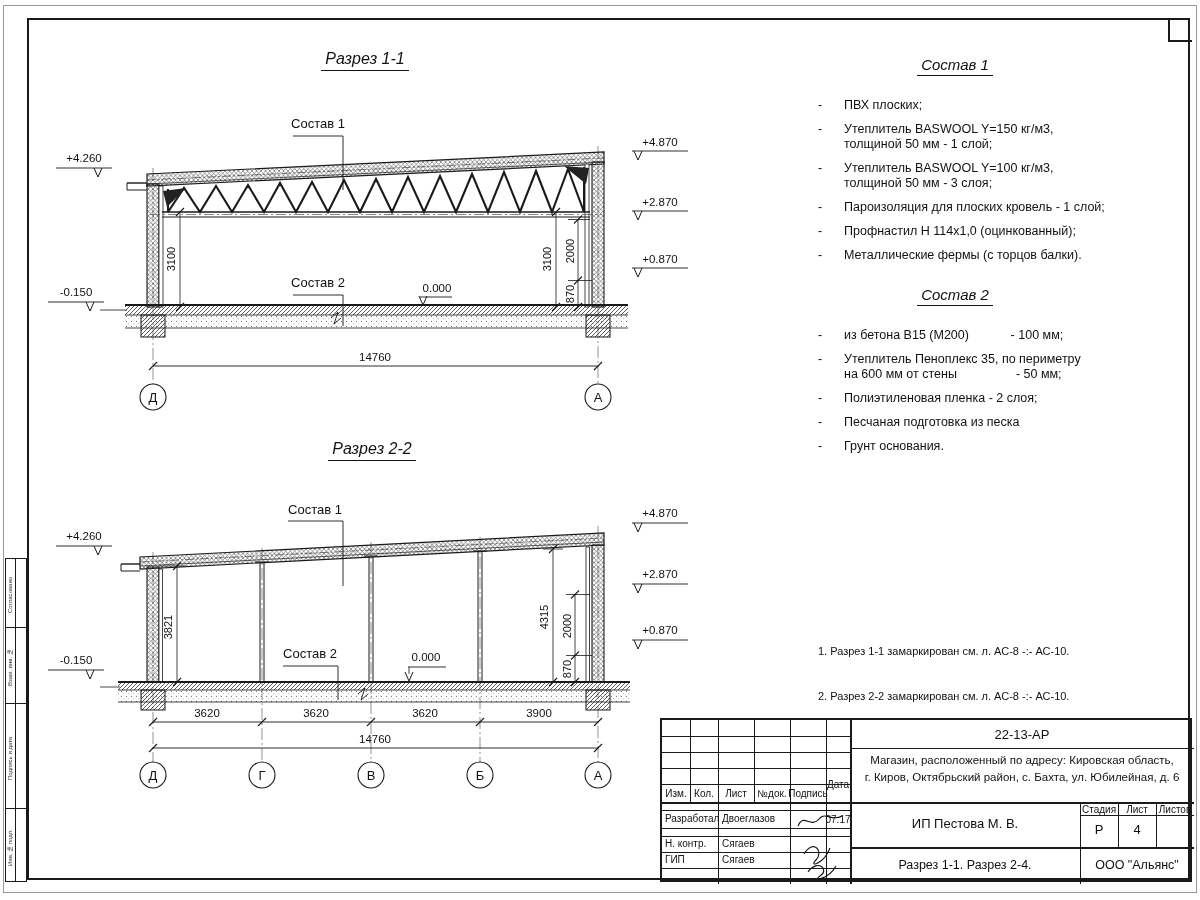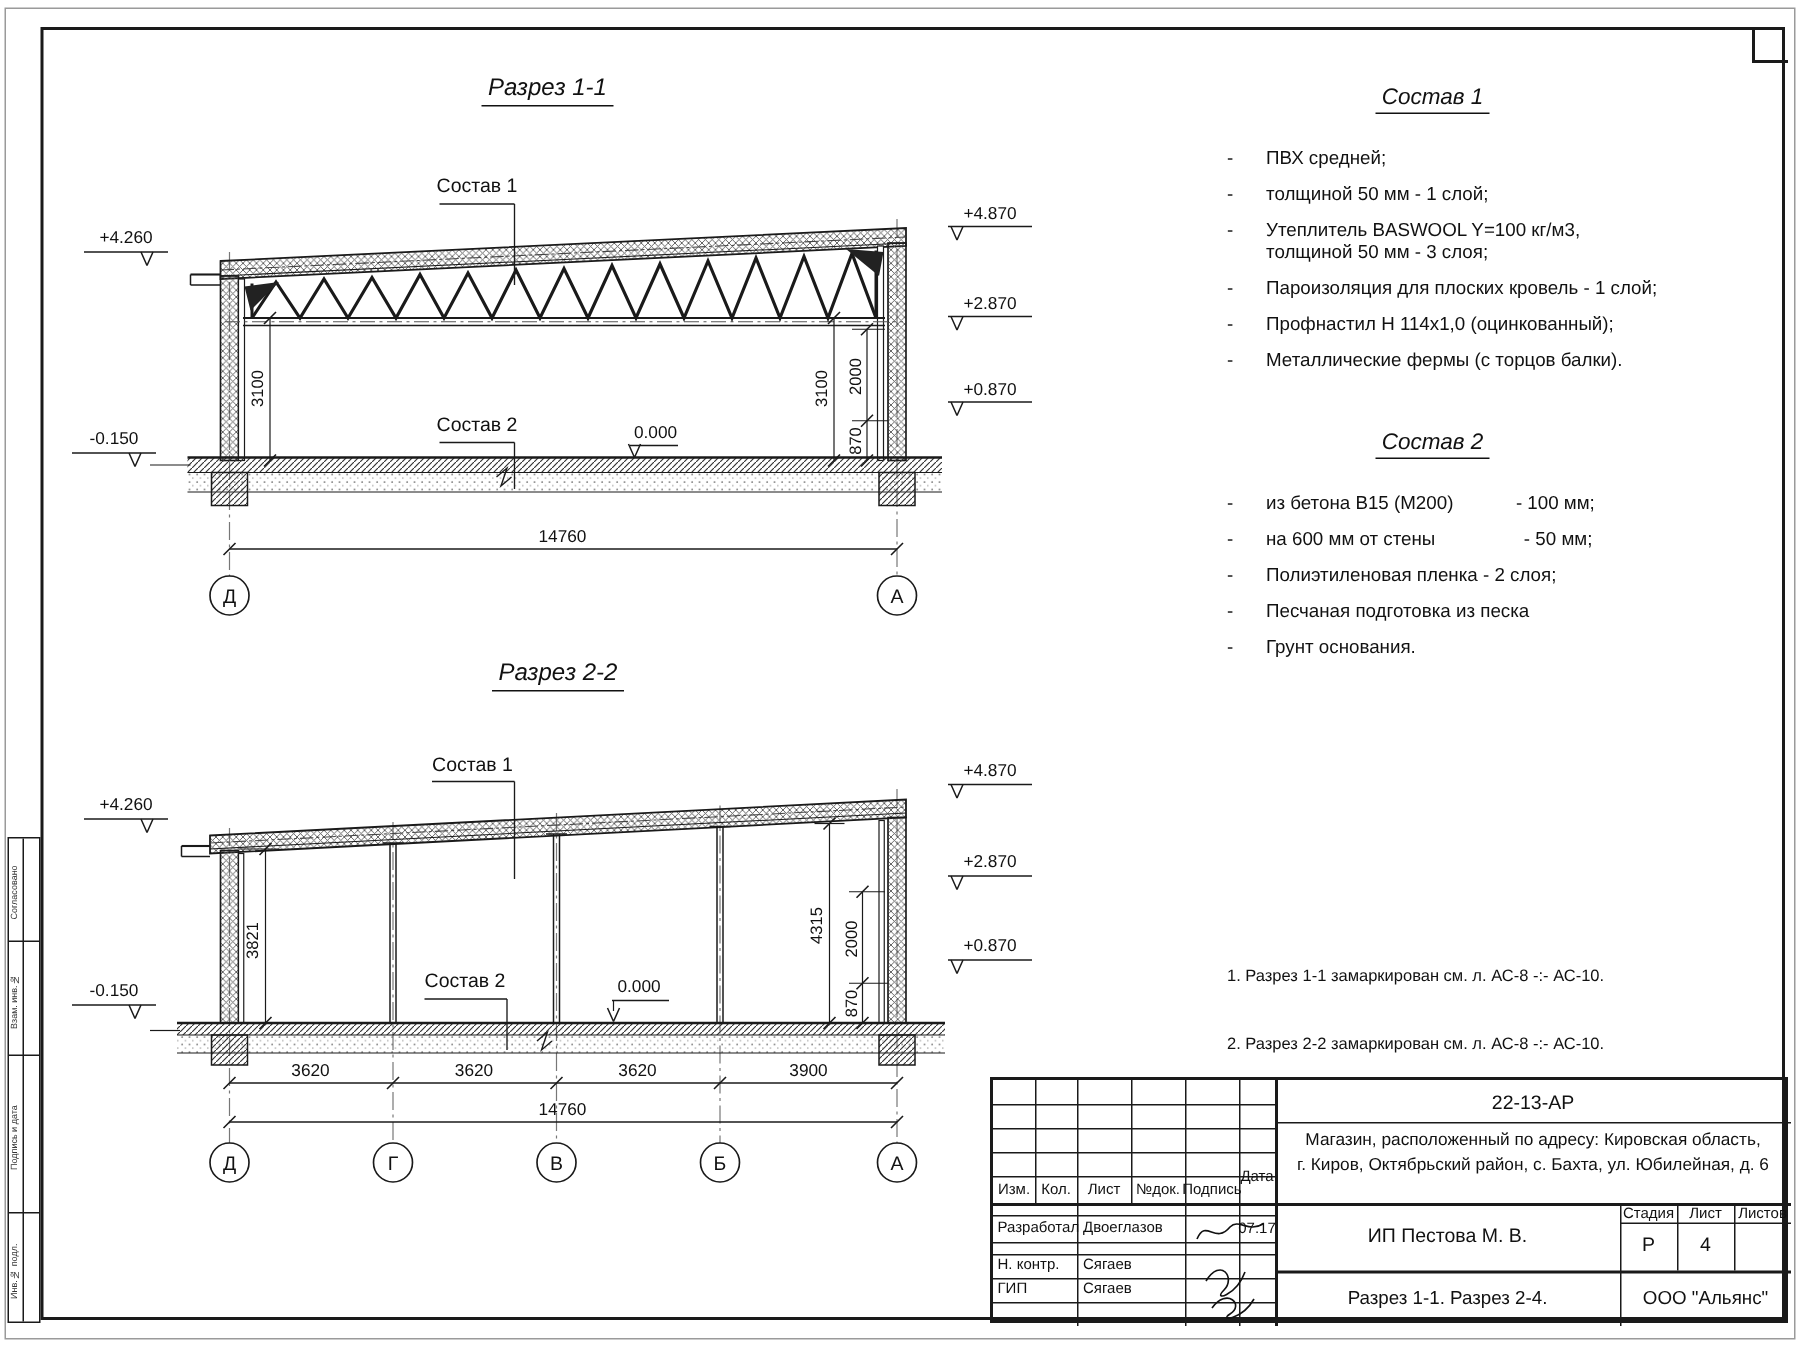--- a/index.html
+++ b/index.html
@@ -54,31 +54,31 @@
         <span class="rot">Инв. № подл.</span>
       </div>
   </div>
 
   <div class="dtitle" style="left:305px;top:50px;width:120px"><span>Разрез 1-1</span></div>
   <div class="dtitle" style="left:312px;top:440px;width:120px"><span>Разрез 2-2</span></div>
   <div class="lhead" style="left:895px;top:56px;width:120px"><span>Состав 1</span></div>
   <div class="lhead" style="left:895px;top:286px;width:120px"><span>Состав 2</span></div>
 
   <div class="slist" style="left:818px;top:98px">
-    <div class="sost-item"><span class="dash">-</span><div>ПВХ средней;</div></div>
-    <div class="sost-item"><span class="dash">-</span><div>толщиной 50 мм - 1 слой;</div></div>
+    <div class="sost-item"><span class="dash">-</span><div>ПВХ плоских;</div></div>
+    <div class="sost-item"><span class="dash">-</span><div>Утеплитель BASWOOL Y=150 кг/м3,</div><div>толщиной 50 мм - 1 слой;</div></div>
     <div class="sost-item"><span class="dash">-</span><div>Утеплитель BASWOOL Y=100 кг/м3,</div><div>толщиной 50 мм - 3 слоя;</div></div>
     <div class="sost-item"><span class="dash">-</span><div>Пароизоляция для плоских кровель - 1 слой;</div></div>
     <div class="sost-item"><span class="dash">-</span><div>Профнастил Н 114х1,0 (оцинкованный);</div></div>
     <div class="sost-item"><span class="dash">-</span><div>Металлические фермы (с торцов балки).</div></div>
   </div>
 
   <div class="slist" style="left:818px;top:328px">
     <div class="sost-item"><span class="dash">-</span><div>из бетона В15 (М200)            - 100 мм;</div></div>
-    <div class="sost-item"><span class="dash">-</span><div>на 600 мм от стены                 - 50 мм;</div></div>
+    <div class="sost-item"><span class="dash">-</span><div>Утеплитель Пеноплекс 35, по периметру</div><div>на 600 мм от стены                 - 50 мм;</div></div>
     <div class="sost-item"><span class="dash">-</span><div>Полиэтиленовая пленка - 2 слоя;</div></div>
     <div class="sost-item"><span class="dash">-</span><div>Песчаная подготовка из песка</div></div>
     <div class="sost-item"><span class="dash">-</span><div>Грунт основания.</div></div>
   </div>
 
   <div class="notes" style="left:818px;top:614px">
     <div>1. Разрез 1-1 замаркирован см. л. АС-8 -:- АС-10.</div>
     <div>2. Разрез 2-2 замаркирован см. л. АС-8 -:- АС-10.</div>
   </div>
 

